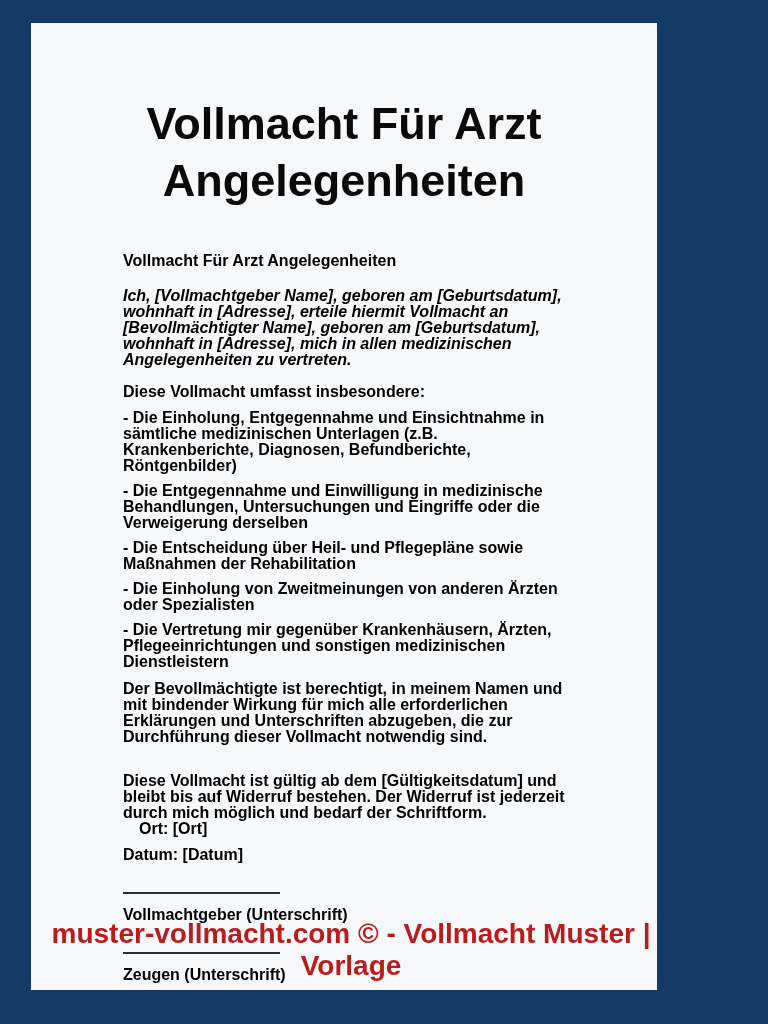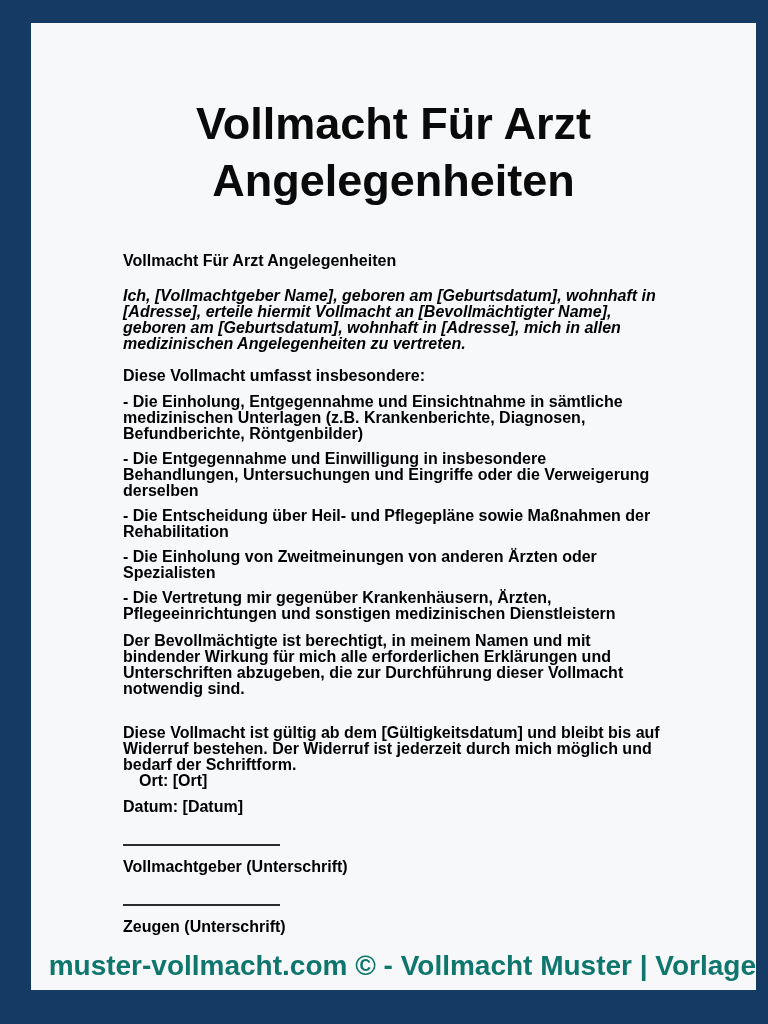--- a/index.html
+++ b/index.html
@@ -6,21 +6,21 @@
   body {
     width: 768px; height: 1024px;
     background: #153a64;
     position: relative;
     overflow: hidden;
     font-family: "Liberation Sans", sans-serif;
   }
   .page {
     position: absolute;
     left: 31px; top: 23px;
-    width: 725px; height: 967px;
+    width: 626px; height: 967px;
     background: #f7f8fa;
   }
   .content {
     padding: 0 92px;
     color: #000;
   }
   .title {
     margin: 72px 0 0 0;
     text-align: center;
     font-size: 45px;
@@ -50,24 +50,24 @@
     width: 157px;
     height: 0;
     border-top: 2px solid #2b2b2b;
     margin: 0 0 13px 0;
   }
   .sig-label { margin: 0 0 29px 0; }
   .footer {
     position: absolute;
     left: 14px; right: 0;
     bottom: 8px;
-    text-align: right;
+    text-align: center;
     font-size: 28px;
     font-weight: bold;
-    color: #0f766e;
+    color: #b91c1c;
     letter-spacing: 0;
   }
 </style>
 </head>
 <body>
 
 <div class="page">
   <div class="content">
 
     <h1 class="title">
@@ -75,21 +75,21 @@
       <span class="title-line">Angelegenheiten</span>
     </h1>
 
     <p class="body heading">Vollmacht Für Arzt Angelegenheiten</p>
 
     <p class="body intro">Ich, [Vollmachtgeber Name], geboren am [Geburtsdatum], wohnhaft in [Adresse], erteile hiermit Vollmacht an [Bevollmächtigter Name], geboren am [Geburtsdatum], wohnhaft in [Adresse], mich in allen medizinischen Angelegenheiten zu vertreten.</p>
 
     <p class="body scope-intro">Diese Vollmacht umfasst insbesondere:</p>
 
     <p class="body bullet">- Die Einholung, Entgegennahme und Einsichtnahme in sämtliche medizinischen Unterlagen (z.B. Krankenberichte, Diagnosen, Befundberichte, Röntgenbilder)</p>
-    <p class="body bullet">- Die Entgegennahme und Einwilligung in insbesondere Behandlungen, Untersuchungen und Eingriffe oder die Verweigerung derselben</p>
+    <p class="body bullet">- Die Entgegennahme und Einwilligung in medizinische Behandlungen, Untersuchungen und Eingriffe oder die Verweigerung derselben</p>
     <p class="body bullet">- Die Entscheidung über Heil- und Pflegepläne sowie Maßnahmen der Rehabilitation</p>
     <p class="body bullet">- Die Einholung von Zweitmeinungen von anderen Ärzten oder Spezialisten</p>
     <p class="body bullet-last bullet">- Die Vertretung mir gegenüber Krankenhäusern, Ärzten, Pflegeeinrichtungen und sonstigen medizinischen Dienstleistern</p>
 
     <p class="body authorization">Der Bevollmächtigte ist berechtigt, in meinem Namen und mit bindender Wirkung für mich alle erforderlichen Erklärungen und Unterschriften abzugeben, die zur Durchführung dieser Vollmacht notwendig sind.</p>
 
     <p class="body validity">Diese Vollmacht ist gültig ab dem [Gültigkeitsdatum] und bleibt bis auf Widerruf bestehen. Der Widerruf ist jederzeit durch mich möglich und bedarf der Schriftform.</p>
 
     <p class="body place-line">Ort: [Ort]</p>
 

